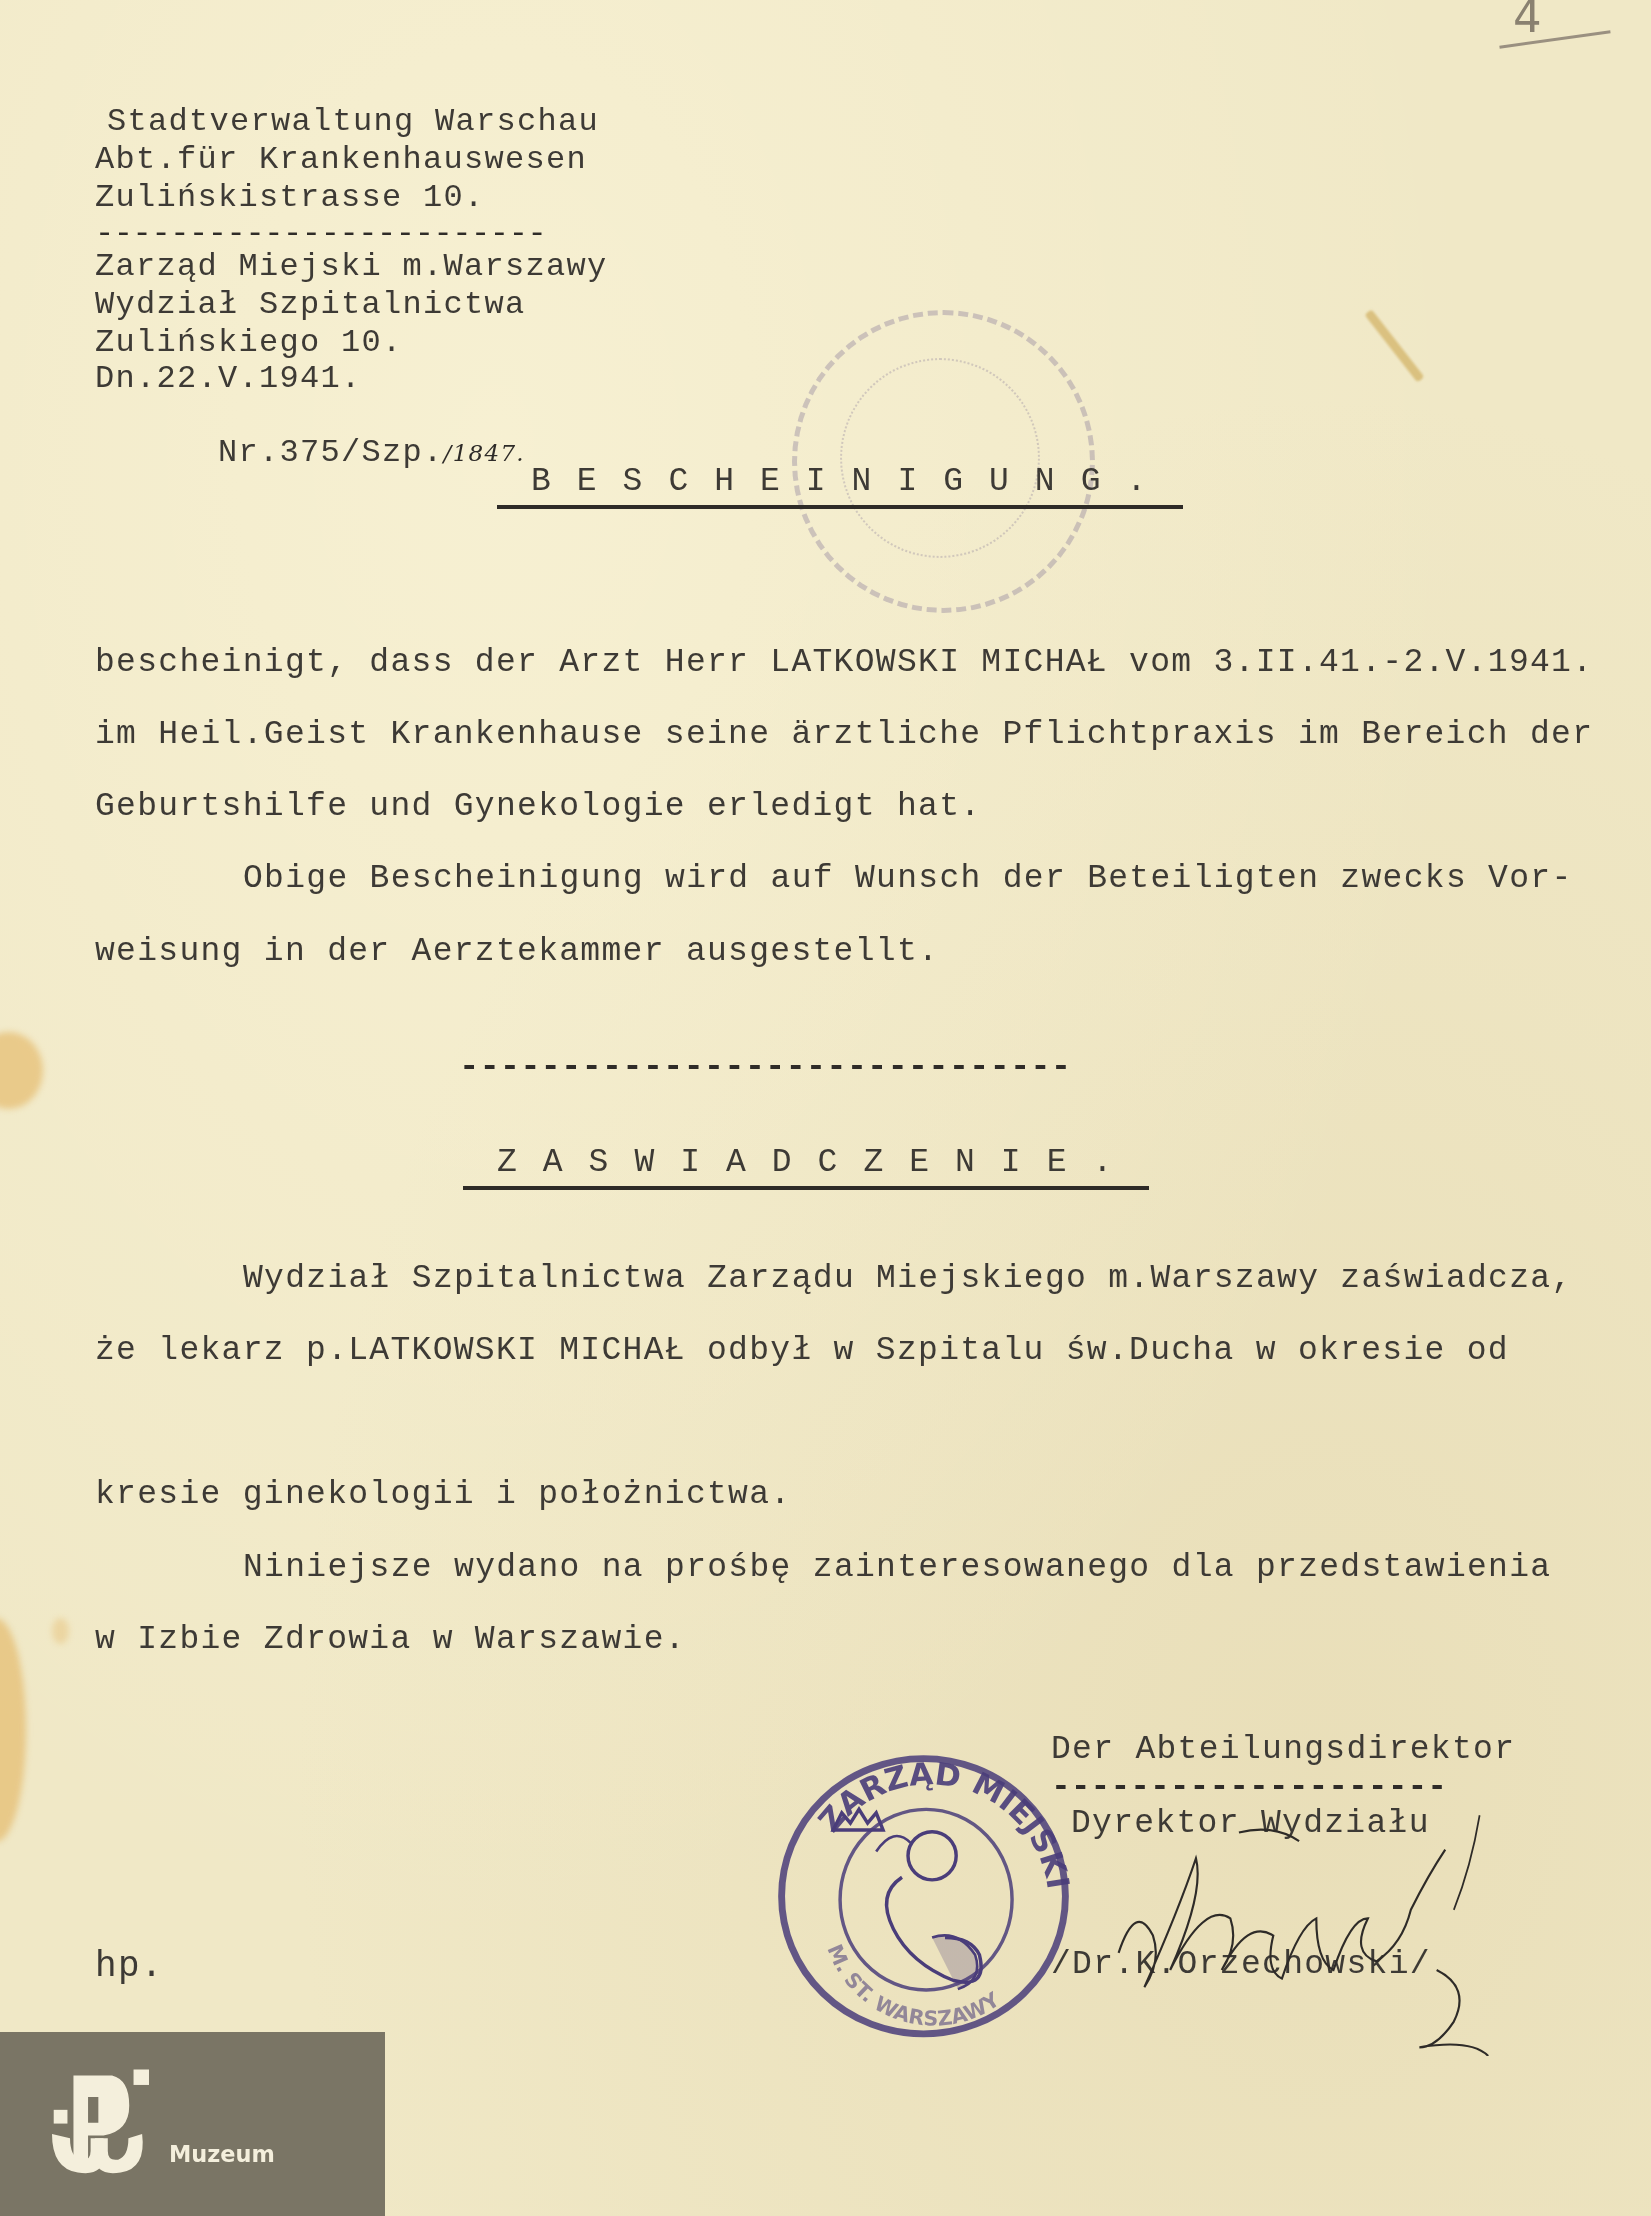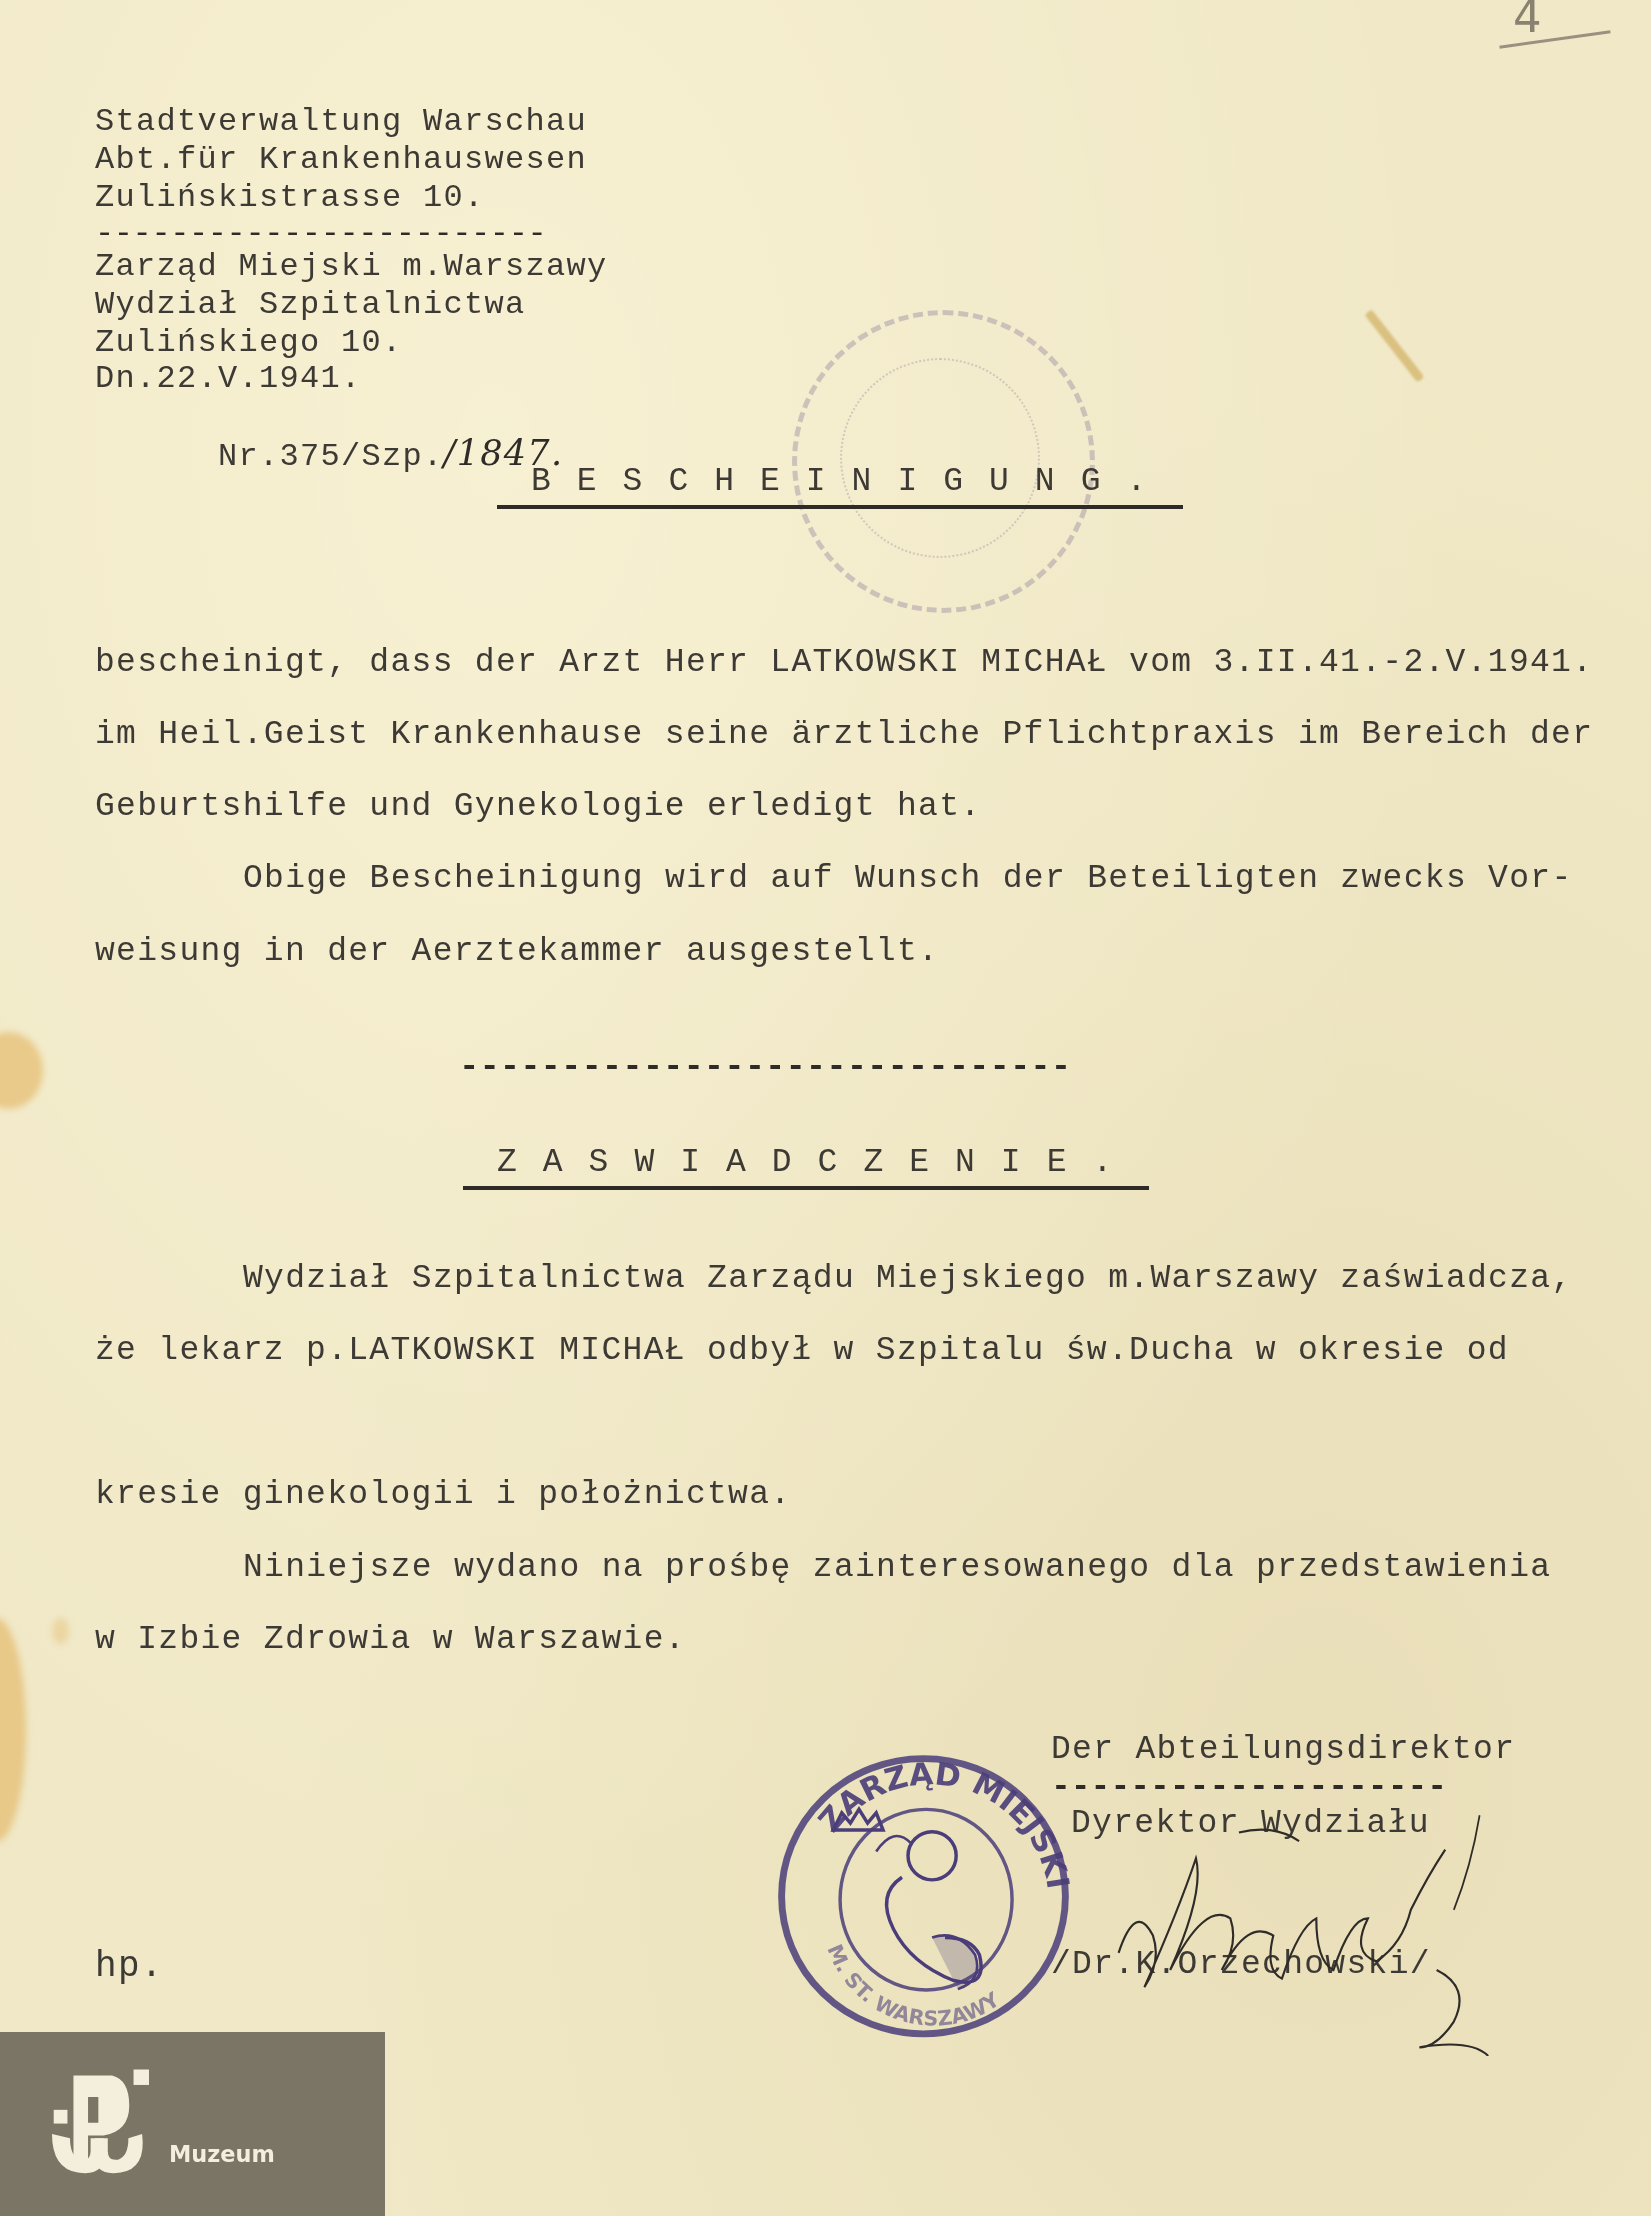--- a/index.html
+++ b/index.html
@@ -40,30 +40,30 @@
 
   <div class="stain" style="left:-26px; top:1032px; width:69px; height:77px;"></div>
   <div class="stain" style="left:-34px; top:1618px; width:60px; height:224px;"></div>
   <div class="stain" style="left:52px; top:1618px; width:17px; height:26px; opacity:0.6;"></div>
   <div class="stain" style="left:1390px; top:303px; width:8.6px; height:86px; transform:rotate(-38deg); border-radius:3.4px; background:rgba(200,160,70,0.55); filter:blur(1.3px);"></div>
 
   <div class="pencil" style="left:1513px; top:-10.3px; font-size:45px;">4</div>
   <div style="position:absolute; left:1499px; top:38px; width:112px; height:3.4px; background:#9a9080; transform:rotate(-8deg);"></div>
 
   <div>
-    <div class="tw hdr" style="left:95px; top:103px;">Stadtverwaltung Warschau</div>
+    <div class="tw hdr" style="left:107px; top:103px;">Stadtverwaltung Warschau</div>
     <div class="tw hdr" style="left:95px; top:141px;">Abt.für Krankenhauswesen</div>
     <div class="tw hdr" style="left:95px; top:179px;">Zulińskistrasse 10.</div>
     <div class="tw hdr dash" style="left:95px; top:215px; letter-spacing:-0.4px;">------------------------</div>
     <div class="tw hdr" style="left:95px; top:248px;">Zarząd Miejski m.Warszawy</div>
     <div class="tw hdr" style="left:95px; top:286px;">Wydział Szpitalnictwa</div>
     <div class="tw hdr" style="left:95px; top:324px;">Zulińskiego 10.</div>
     <div class="tw hdr" style="left:95px; top:360px;">Dn.22.V.1941.</div>
     <div class="tw hdr" style="left:95px; top:396px;">
-      <span>Nr.375/Szp.</span><span class="hand" style="font-size:35px;">/1847.</span>
+      <span>Nr.375/Szp.</span><span class="hand" style="font-size:23px;">/1847.</span>
     </div>
   </div>
 
   <div class="stamp-faded">
       <div class="inner"></div>
     </div>
 
   <div class="tw title" style="left:497px; top:463px;">BESCHEINIGUNG.</div>
 
   <div class="tw" style="left:95px; top:644px;">bescheinigt, dass der Arzt Herr LATKOWSKI MICHAŁ vom 3.II.41.-2.V.1941.</div>

